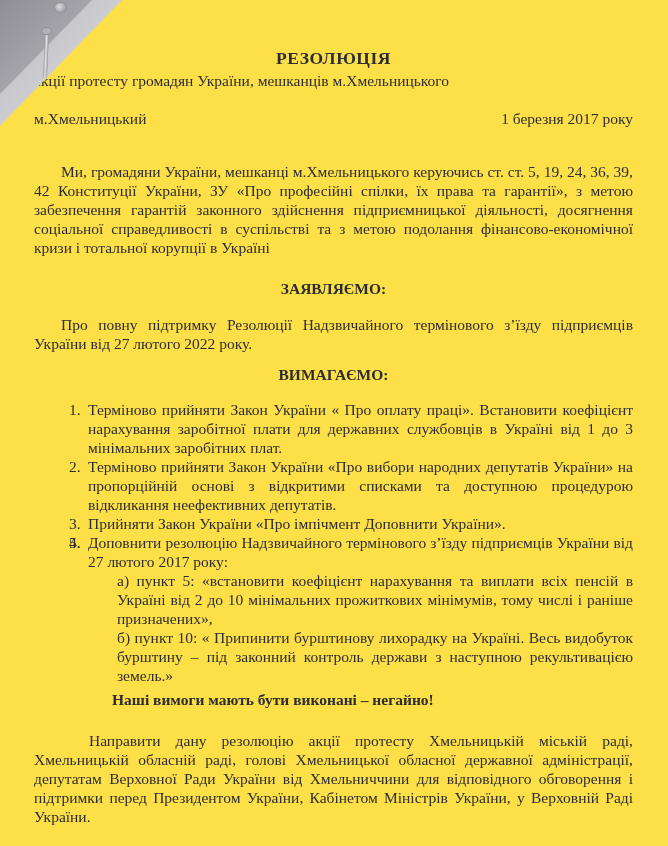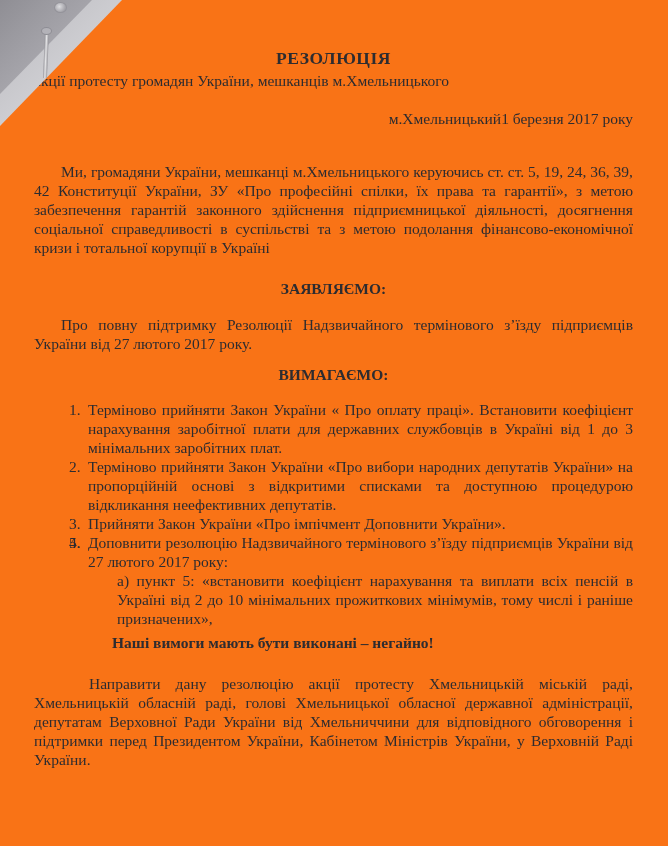--- a/index.html
+++ b/index.html
@@ -4,21 +4,21 @@
 <style>
   html, body {
     margin: 0;
     padding: 0;
     background: #ffffff;
   }
   .page {
     position: relative;
     width: 668px;
     height: 846px;
-    background: #f97316;
+    background: #fde047;
     overflow: hidden;
     font-family: "Liberation Serif", serif;
     color: #2d2c30;
     box-sizing: border-box;
     padding: 0 35px 0 34px;
   }
   
   .corner-light {
     position: absolute;
     left: 0; top: 0;
@@ -73,21 +73,21 @@
   .doc-subtitle {
     margin: 3px 0 0 0;
     text-align: left;
     font-size: 15.5px;
     font-weight: normal;
     line-height: 19px;
   }
   .place-line {
     margin-top: 19px;
     display: flex;
-    justify-content: flex-end;
+    justify-content: space-between;
     font-size: 15.5px;
     line-height: 19px;
   }
   p, .heading, .demand, .subitem {
     font-size: 15.5px;
     line-height: 19px;
   }
   .intro {
     margin: 34px 0 0 0;
     text-align: justify;
@@ -150,21 +150,21 @@
 
   <div class="place-line">
     <span>м.Хмельницький</span>
     <span>1 березня 2017 року</span>
   </div>
 
   <p class="intro">Ми, громадяни України, мешканці м.Хмельницького керуючись ст. ст. 5, 19, 24, 36, 39, 42 Конституції України, ЗУ «Про професійні спілки, їх права та гарантії», з метою забезпечення гарантій законного здійснення підприємницької діяльності, досягнення соціальної справедливості в суспільстві та з метою подолання фінансово-економічної кризи і тотальної корупції в Україні</p>
 
   <div class="heading">ЗАЯВЛЯЄМО:</div>
 
-  <p class="declare-p">Про повну підтримку Резолюції Надзвичайного термінового з’їзду підприємців України від 27 лютого 2017 року.</p>
+  <p class="declare-p">Про повну підтримку Резолюції Надзвичайного термінового з’їзду підприємців України від 27 лютого 2022 року.</p>
 
   <div class="heading demand-h">ВИМАГАЄМО:</div>
 
   <div class="demands">
     <div class="demand">
       <span class="num">1.</span>
       <span>Терміново прийняти Закон України « Про оплату праці». Встановити коефіцієнт нарахування заробітної плати для державних службовців в Україні від 1 до 3 мінімальних заробітних плат.</span>
     </div>
     <div class="demand">
       <span class="num">2.</span>
@@ -175,19 +175,20 @@
       <span>Прийняти Закон України «Про імпічмент Доповнити України».</span>
     </div>
     <div class="demand">
       <span class="num">4.</span>
     </div>
     <div class="demand">
       <span class="num">5.</span>
       <span>Доповнити резолюцію Надзвичайного термінового з’їзду підприємців України від 27 лютого 2017 року:</span>
     </div>
     <div class="subitem">а) пункт 5: «встановити коефіцієнт нарахування та виплати всіх пенсій в Україні від 2 до 10 мінімальних прожиткових мінімумів, тому числі і раніше призначених»,</div>
+    <div class="subitem">б) пункт 10: « Припинити бурштинову лихорадку на Україні. Весь видобуток бурштину – під законний контроль держави з наступною рекультивацією земель.»</div>
   </div>
 
   <p class="emphasis">Наші вимоги мають бути виконані – негайно!</p>
 
   <p class="closing">Направити дану резолюцію акції протесту Хмельницькій міській раді, Хмельницькій обласній раді, голові Хмельницької обласної державної адміністрації, депутатам Верховної Ради України від Хмельниччини для відповідного обговорення і підтримки перед Президентом України, Кабінетом Міністрів України,  у Верховній Раді України.</p>
 
 </div>
 
 </body></html>

